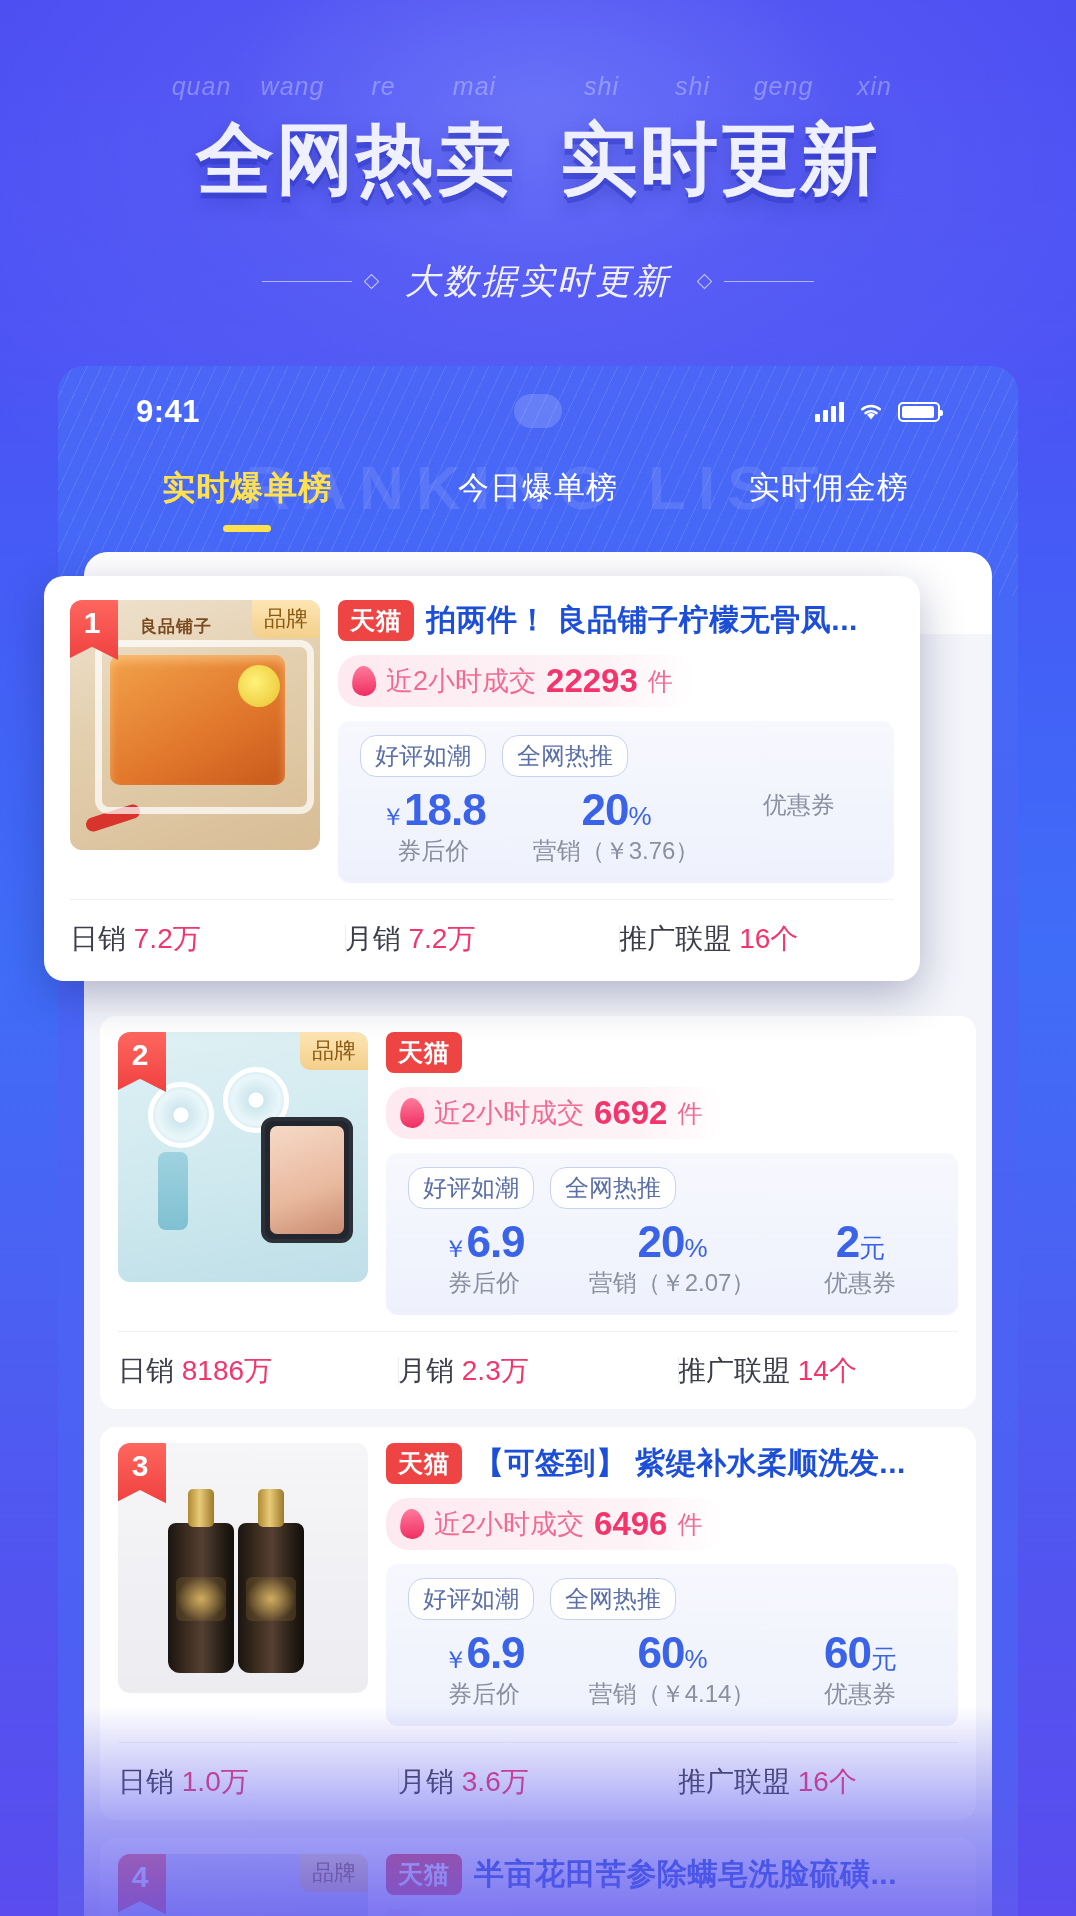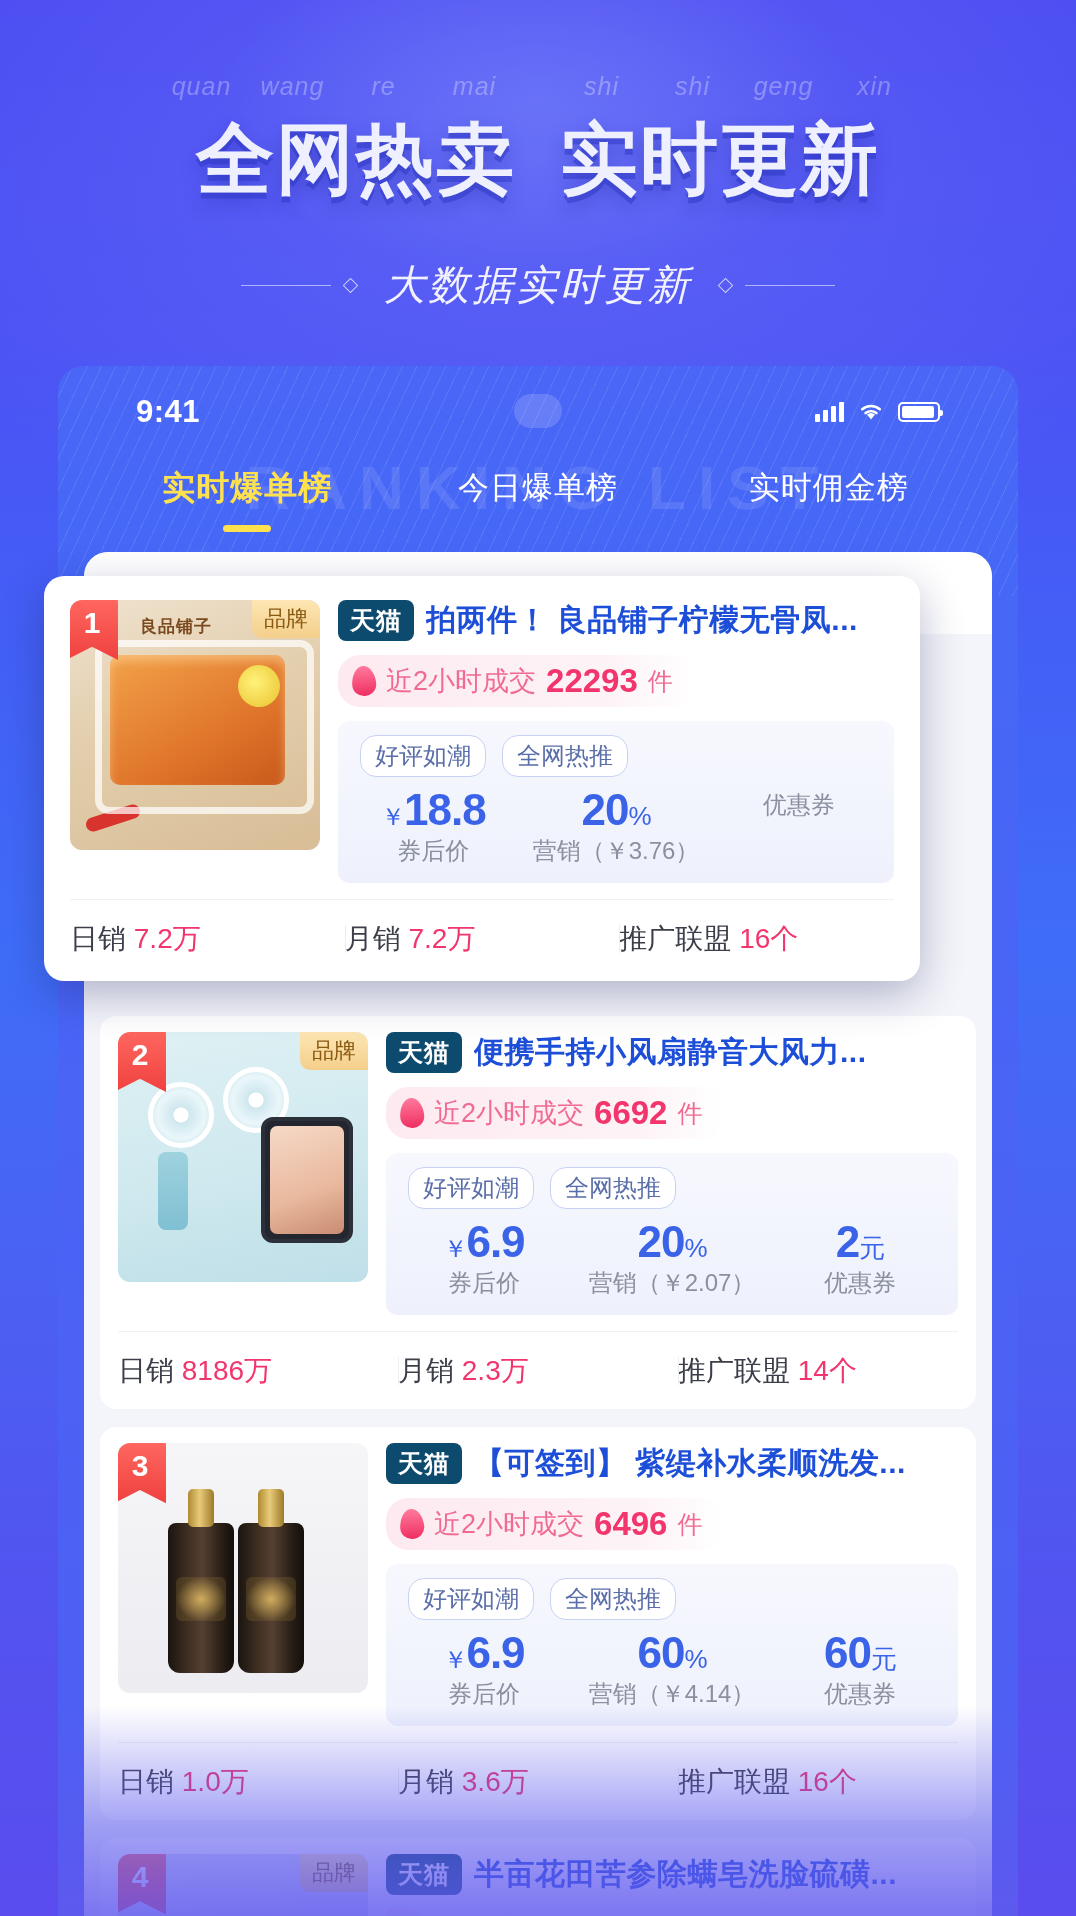--- a/index.html
+++ b/index.html
@@ -70,21 +70,21 @@
   .sub2-wrap {
     position:absolute; left:0; right:0; top:258px;
     display:flex; align-items:center; justify-content:center; gap:14px;
   }
   .rule { width:90px; height:1px; background:rgba(255,255,255,0.55); }
   .diamond {
     width:11px; height:11px; transform:rotate(45deg);
     border:1px solid rgba(255,255,255,0.7);
   }
   .sub2 {
-    font-size:41px; color:rgba(255,255,255,0.92);
+    font-size:35px; color:rgba(255,255,255,0.92);
     letter-spacing:3px; font-style:italic; padding:0 14px;
   }
 
   
   .phone {
     position:absolute; left:58px; top:366px; width:960px; height:1550px;
     border-radius:26px 26px 0 0;
     overflow:hidden;
     background:linear-gradient(180deg,#4a66f6 0%, #4668f7 10%, #4f5ef3 100%);
   }
@@ -269,21 +269,21 @@
   .img4::before{
     content:""; position:absolute; left:14%; bottom:16%; width:74%; height:46%;
     background:linear-gradient(150deg,#f2efe6,#ded8c6);
     border-radius:14px;
   }
 
   
   .info { flex:1; min-width:0; display:flex; flex-direction:column; }
   .title-row { display:flex; align-items:center; gap:12px; }
   .mallbadge {
-    flex:none; background:#0c4a6e; color:#fff;
+    flex:none; background:#ef4444; color:#fff;
     font-size:25px; font-weight:bold; padding:4px 12px; border-radius:8px;
     letter-spacing:1px;
   }
   .p-title {
     font-size:30px; color:#1d4ed8; font-weight:bold;
     white-space:nowrap; overflow:hidden; text-overflow:ellipsis;
     letter-spacing:0.5px;
   }
   .salesrow {
     margin-top:14px;
@@ -437,21 +437,20 @@
               <div class="fan a"></div>
               <div class="fan b"></div>
               <div class="phone-small"></div>
             </div>
             <div class="rankflag crown">2</div>
             <div class="brandtag">品牌</div>
           </div>
           <div class="info">
             <div class="title-row">
               <span class="mallbadge">天猫</span>
-              <span class="p-title">便携手持小风扇静音大风力...</span>
             </div>
             <div class="salesrow">
               <span class="flame"></span>
               <span class="sales-label">近2小时成交</span>
               <span class="sales-num">6692</span>
               <span class="sales-unit">件</span>
             </div>
             <div class="pricebox">
               <div class="pilltags">
                 <span class="pill">好评如潮</span>

